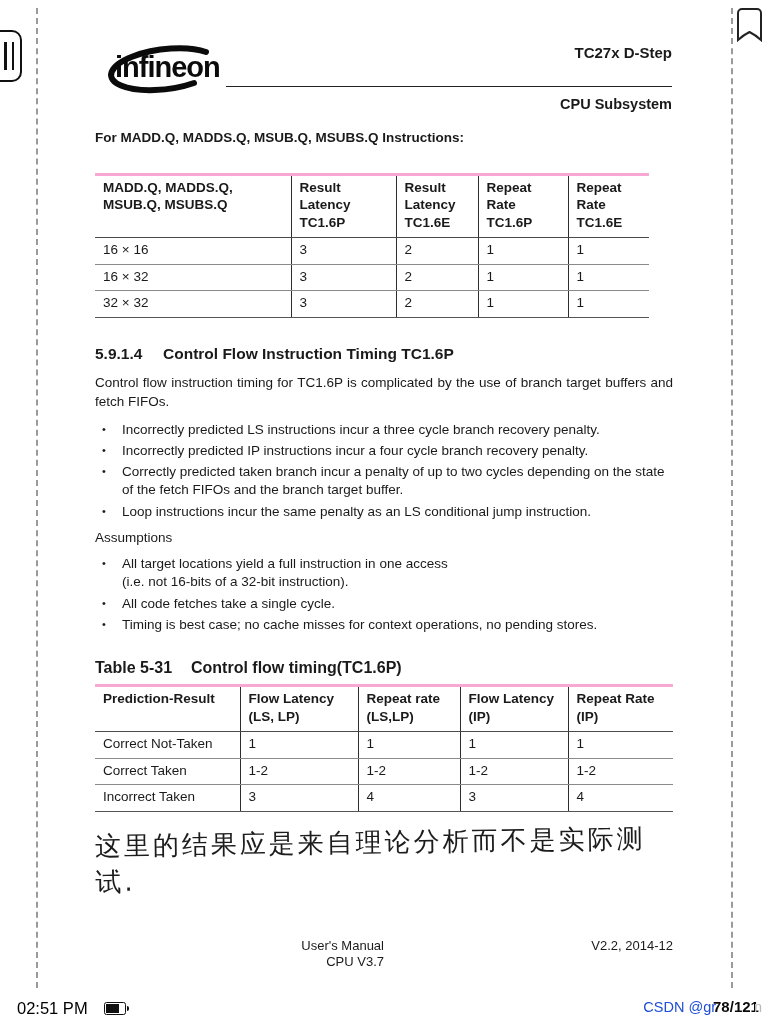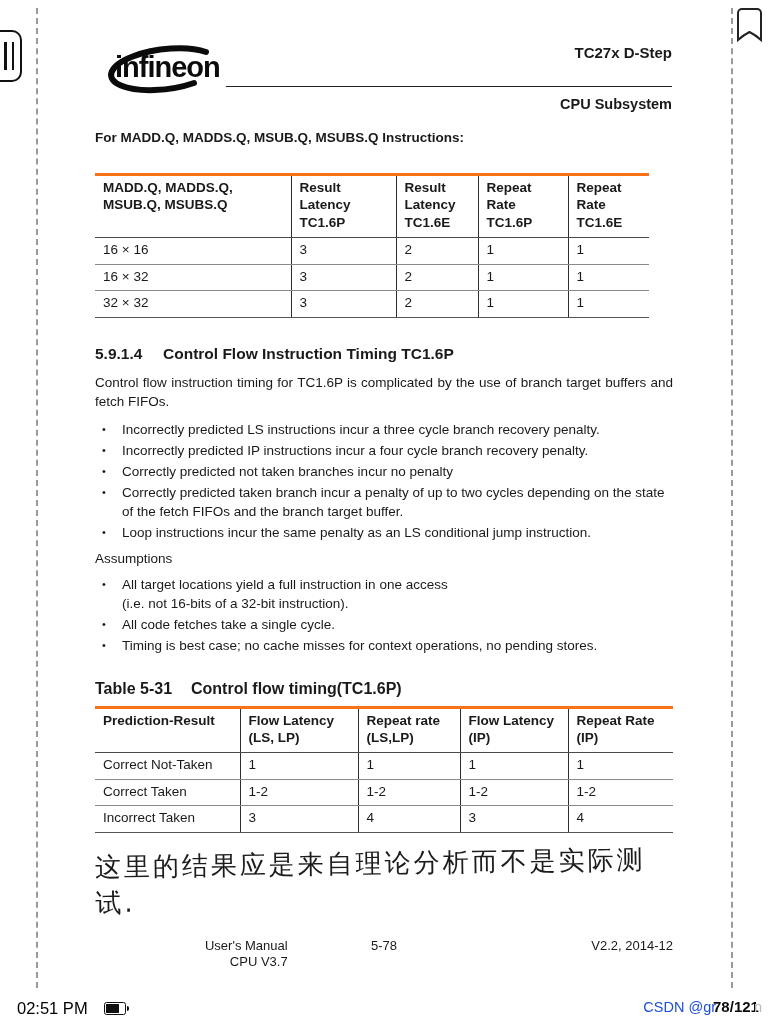--- a/index.html
+++ b/index.html
@@ -25,21 +25,21 @@
   
   .logo { position:absolute; left:90px; top:38px; }
   .doc-title { position:absolute; right:96px; top:44px; font-size:15px; font-weight:bold; }
   .header-rule { position:absolute; left:226px; top:86px; width:446px; border-top:1.3px solid #222; }
   .subsystem { position:absolute; right:96px; top:96px; font-size:14.5px; font-weight:bold; }
 
   
   .content { position:absolute; left:95px; top:129px; width:578px; font-size:13.5px; line-height:1.38; }
   .intro-heading { font-size:13.5px; font-weight:bold; margin:0 0 25px 0; }
 
-  table.doctable { border-collapse:collapse; border-top:3px solid #f97316; }
+  table.doctable { border-collapse:collapse; border-top:3px solid #f9a8d4; }
   table.t1 { width:554px; }
   table.t2 { width:578px; }
   .doctable th { text-align:left; font-weight:bold; vertical-align:top;
     padding:3px 8px 5px 8px; white-space:pre-line; line-height:1.32;
     border-bottom:1.6px solid #4a4a4a; font-size:13.5px; }
   .doctable td { padding:3px 8px 4px 8px; border-bottom:1.1px solid #8a8a8a; height:23px; vertical-align:top; }
   .doctable tbody tr:last-child td { border-bottom:1.4px solid #555; }
   .doctable th + th, .doctable td + td { border-left:1.4px solid #2e2e2e; }
 
   .section-heading { font-size:15.5px; font-weight:bold; margin:25px 0 10px 0; }
@@ -162,21 +162,20 @@
         </tbody>
     </table>
 
     <h2 class="section-heading"><span class="num">5.9.1.4</span><span>Control Flow Instruction Timing TC1.6P</span></h2>
 
     <p class="para">Control flow instruction timing for TC1.6P is complicated by the use of branch target buffers and fetch FIFOs.</p>
 
     <ul class="bullets">
         <li>Incorrectly predicted LS instructions incur a three cycle branch recovery penalty.</li>
         <li>Incorrectly predicted IP instructions incur a four cycle branch recovery penalty.</li>
-        <li>Correctly predicted not taken branches incur no penalty</li>
         <li>Correctly predicted taken branch incur a penalty of up to two cycles depending on the state of the fetch FIFOs and the branch target buffer.</li>
         <li>Loop instructions incur the same penalty as an LS conditional jump instruction.</li>
       </ul>
 
     <p class="assumptions">Assumptions</p>
 
     <ul class="bullets">
         <li>All target locations yield a full instruction in one access
 (i.e. not 16-bits of a 32-bit instruction).</li>
         <li>All code fetches take a single cycle.</li>
@@ -233,21 +232,20 @@
 
     <p class="handwriting">这里的结果应是来自理论分析而不是实际测试.</p>
 
   </div>
 
   <div class="doc-footer">
     <div class="f-left">
       <div>User's Manual</div>
       <div>CPU V3.7</div>
     </div>
-    <div class="f-center">5-78</div>
     <div class="f-right">V2.2, 2014-12</div>
   </div>
 
   <div class="statusbar">
     <span class="time">02:51 PM</span>
     <span class="battery">
       <span class="shell"></span>
         <span class="fill"></span>
         <span class="nub"></span>
     </span>

